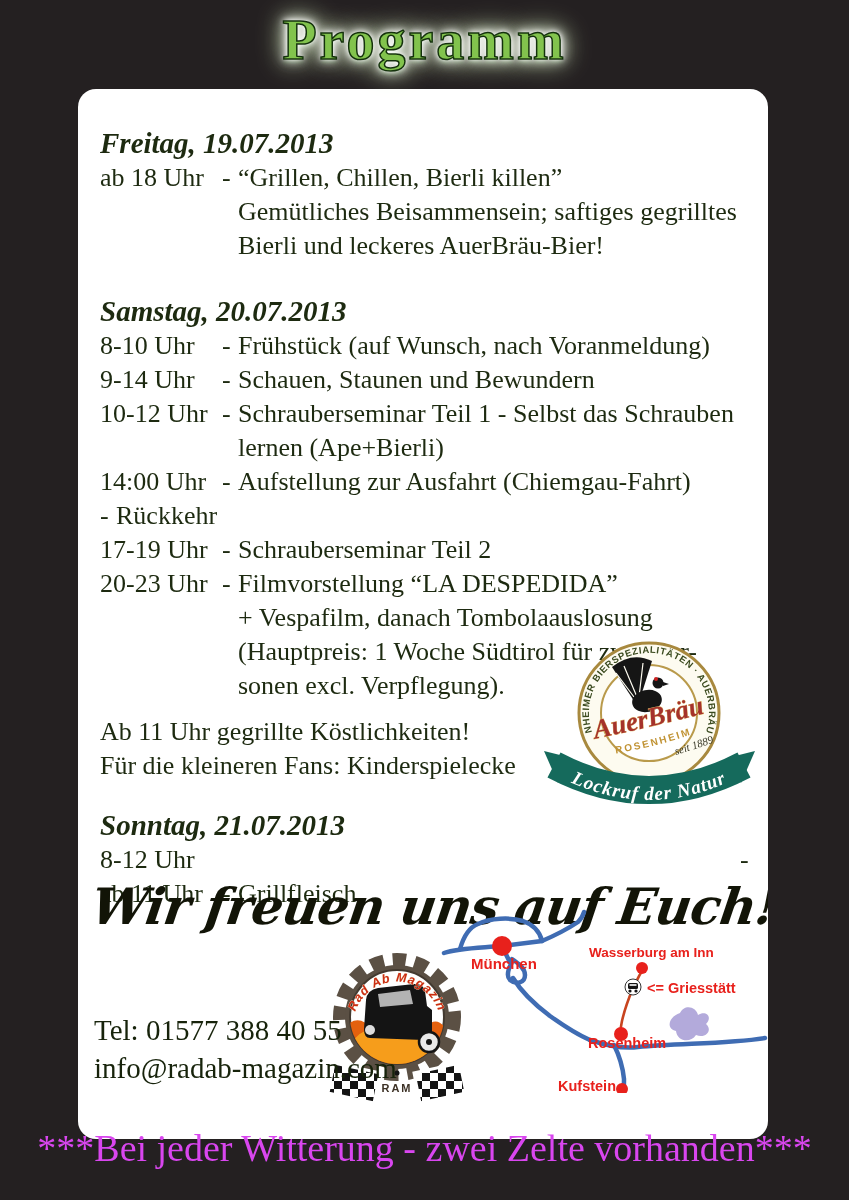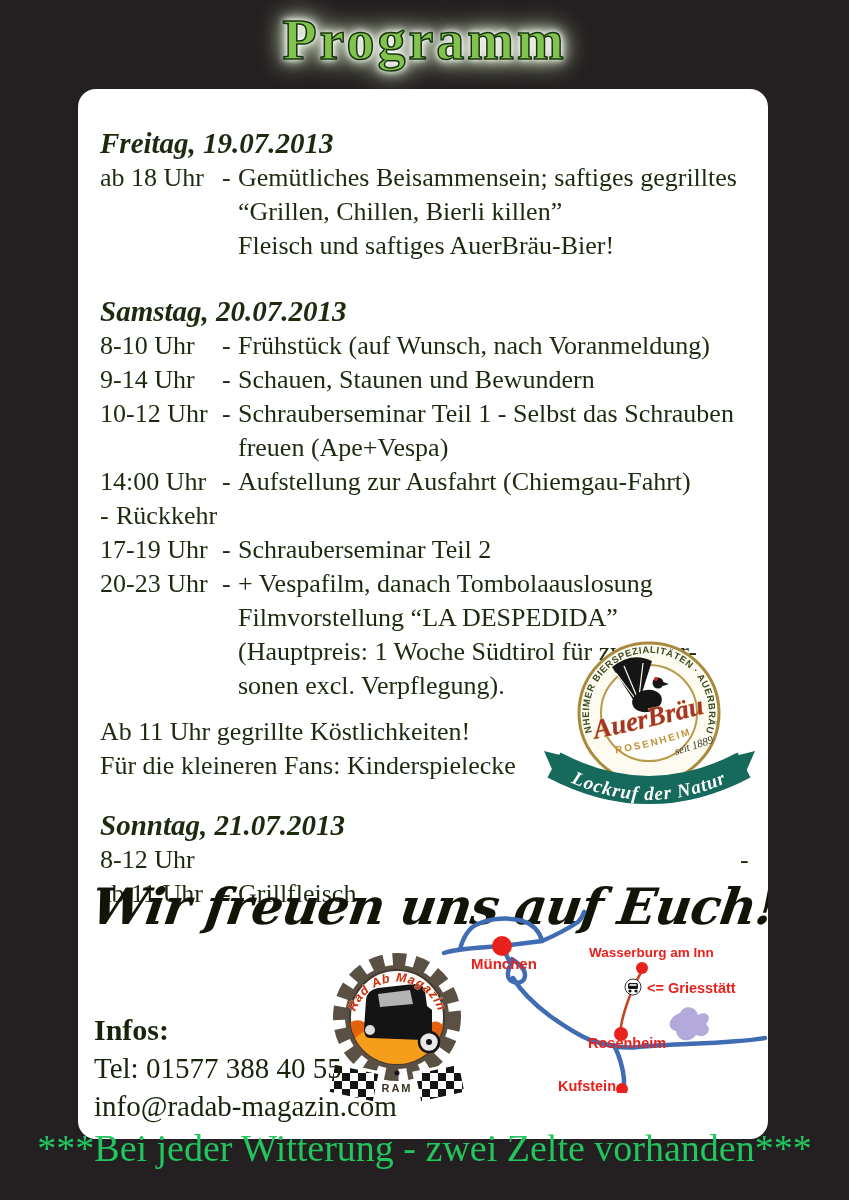--- a/index.html
+++ b/index.html
@@ -55,43 +55,43 @@
 
   .infos { position:absolute; left:16px; top:922px; font-size:29px; line-height:38px; color:#17230b; }
   .infos .b { font-weight:bold; font-size:30px; }
 
   .badge-wrap { position:absolute; left:464px; top:550px; width:215px; height:185px; }
   .ram-wrap   { position:absolute; left:248px; top:856px; width:142px; height:170px; }
   .map-wrap   { position:absolute; left:360px; top:808px; width:330px; height:196px; }
 
   .footer {
     position:absolute; left:0; top:1126px; width:849px;
-    text-align:center; color:#22c55e; font-size:38px; white-space:nowrap;
+    text-align:center; color:#d946ef; font-size:38px; white-space:nowrap;
   }
   svg text { font-family:"Liberation Sans", sans-serif; }
   svg .seriftxt { font-family:"Liberation Serif", serif; }
 </style>
 </head>
 <body>
 
 <div class="page">
 
   <div class="neon-title">Programm</div>
 
   <div class="panel">
     <div class="content">
 
       <div class="day-heading">Freitag, 19.07.2013</div>
       <div class="row">
         <span class="t">ab 18 Uhr</span>
         <span class="d">-</span>
         <span class="x">
+          <div>“Grillen, Chillen, Bierli killen”</div>
           <div>Gemütliches Beisammensein; saftiges gegrilltes</div>
-          <div>“Grillen, Chillen, Bierli killen”</div>
-          <div>Fleisch und saftiges AuerBräu-Bier!</div>
+          <div>Bierli und leckeres AuerBräu-Bier!</div>
         </span>
       </div>
 
       <div class="day-heading mt-sat">Samstag, 20.07.2013</div>
 
       <div class="row">
         <span class="t">8-10 Uhr</span>
         <span class="d">-</span>
         <span class="x">
             <div>Frühstück (auf Wunsch, nach Voranmeldung)</div>
@@ -102,21 +102,21 @@
         <span class="d">-</span>
         <span class="x">
             <div>Schauen, Staunen und Bewundern</div>
           </span>
       </div>
       <div class="row">
         <span class="t">10-12 Uhr</span>
         <span class="d">-</span>
         <span class="x">
           <div>Schrauberseminar Teil 1 - Selbst das Schrauben</div>
-          <div>freuen (Ape+Vespa)</div>
+          <div>lernen (Ape+Bierli)</div>
         </span>
       </div>
       <div class="row">
         <span class="t">14:00 Uhr</span>
         <span class="d">-</span>
         <span class="x">
             <div>Aufstellung zur Ausfahrt (Chiemgau-Fahrt)</div>
           </span>
       </div>
       <div class="row">
@@ -129,22 +129,22 @@
         <span class="t">17-19 Uhr</span>
         <span class="d">-</span>
         <span class="x">
             <div>Schrauberseminar Teil 2</div>
           </span>
       </div>
       <div class="row">
         <span class="t">20-23 Uhr</span>
         <span class="d">-</span>
         <span class="x">
+          <div>Filmvorstellung “LA DESPEDIDA”</div>
           <div>+ Vespafilm, danach Tombolaauslosung</div>
-          <div>Filmvorstellung “LA DESPEDIDA”</div>
           <div>(Hauptpreis: 1 Woche Südtirol für zwei Per-</div>
           <div>sonen excl. Verpflegung).</div>
         </span>
       </div>
 
       <div class="note">Ab 11 Uhr gegrillte Köstlichkeiten!</div>
       <div style="white-space:nowrap;">Für die kleineren Fans: Kinderspielecke</div>
 
       <div class="day-heading mt-sun">Sonntag, 21.07.2013</div>
       <div class="row">
@@ -271,20 +271,19 @@
           <text x="33" y="72" font-size="15">München</text>
           <text x="151" y="60" font-size="13.5">Wasserburg am Inn</text>
           <text x="209" y="96" font-size="14.5">&lt;= Griesstätt</text>
           <text x="150" y="151" font-size="14.5">Rosenheim</text>
           <text x="120" y="194" font-size="14.5">Kufstein</text>
         </g>
       </svg>
     </div>
 
     <div class="infos">
-      <div class="b">Infos:</div>
       <div>Tel: 01577 388 40 55</div>
       <div>info@radab-magazin.com</div>
     </div>
   </div>
 
   <div class="footer">***Bei jeder Witterung - zwei Zelte vorhanden***</div>
 </div>
 
 </body></html>

